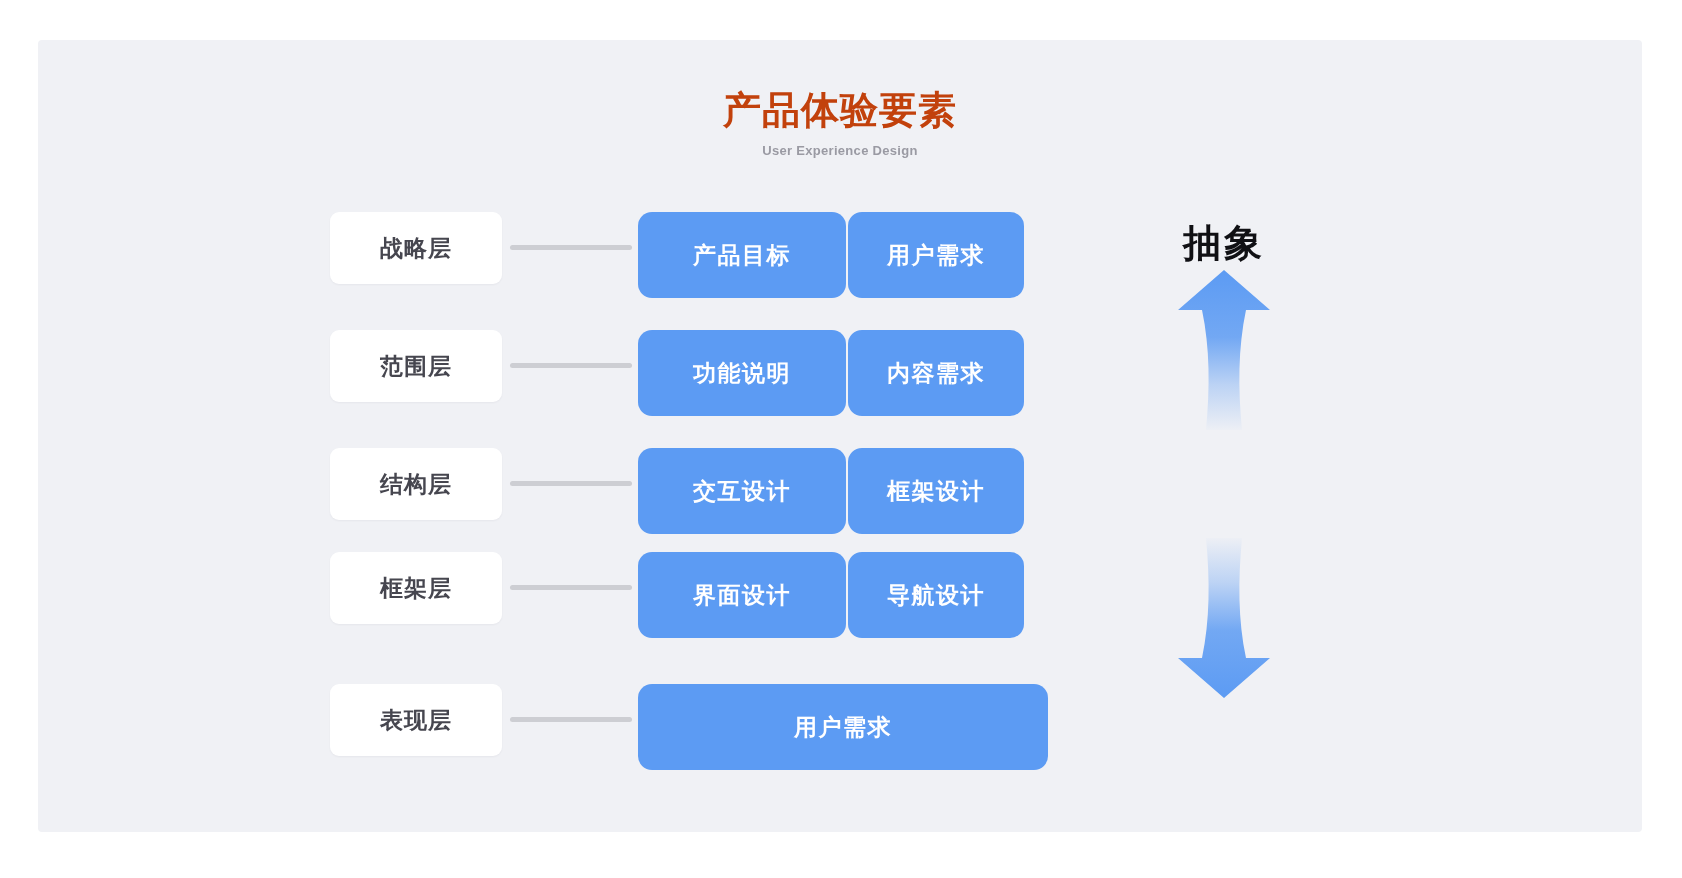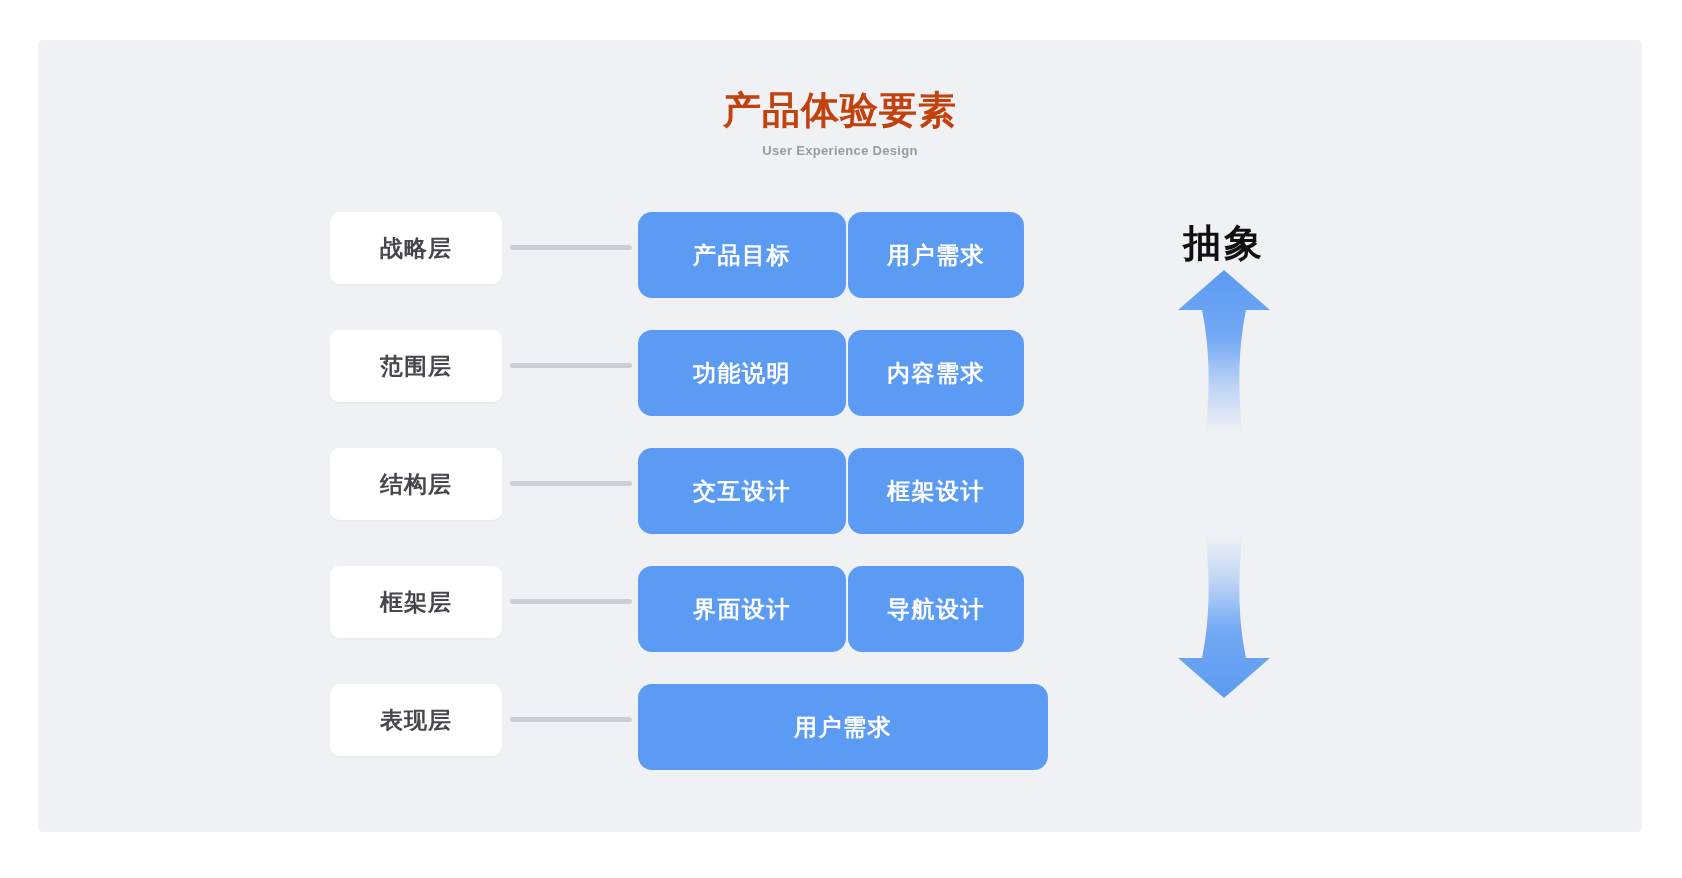--- a/index.html
+++ b/index.html
@@ -69,21 +69,21 @@
     position: absolute;
     left: 0;
     width: 1604px;
     height: 82px;
     display: flex;
     align-items: center;
   }
   .row-0 { top: 4px; }
   .row-1 { top: 122px; }
   .row-2 { top: 240px; }
-  .row-3 { top: 358px; }
+  .row-3 { top: 344px; }
   .row-4 { top: 476px; }
 
   
   .layer-card {
     position: absolute;
     left: 292px;
     top: 0;
     width: 172px;
     height: 72px;
     background: #ffffff;

